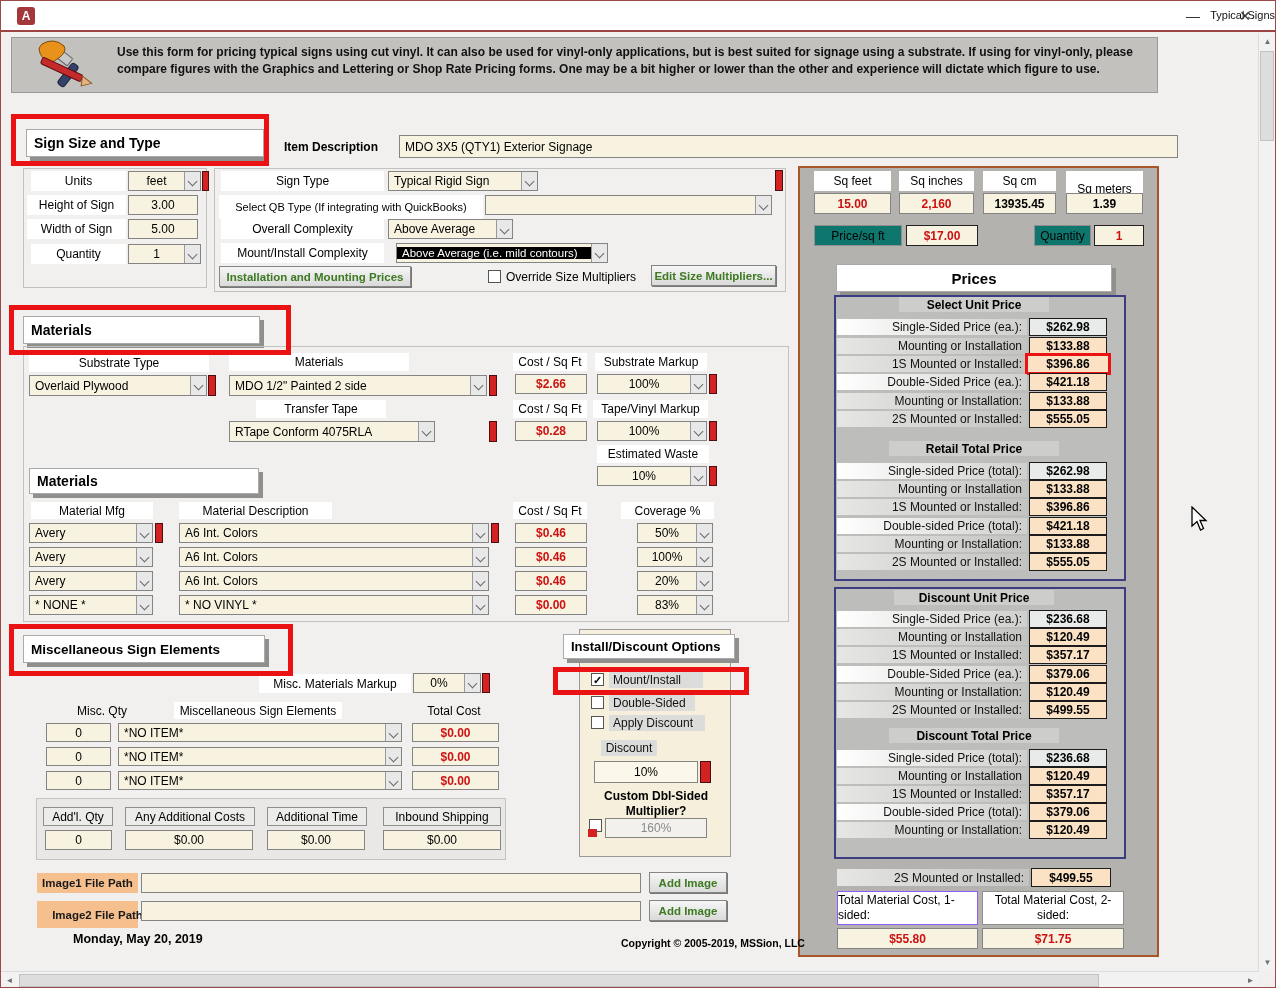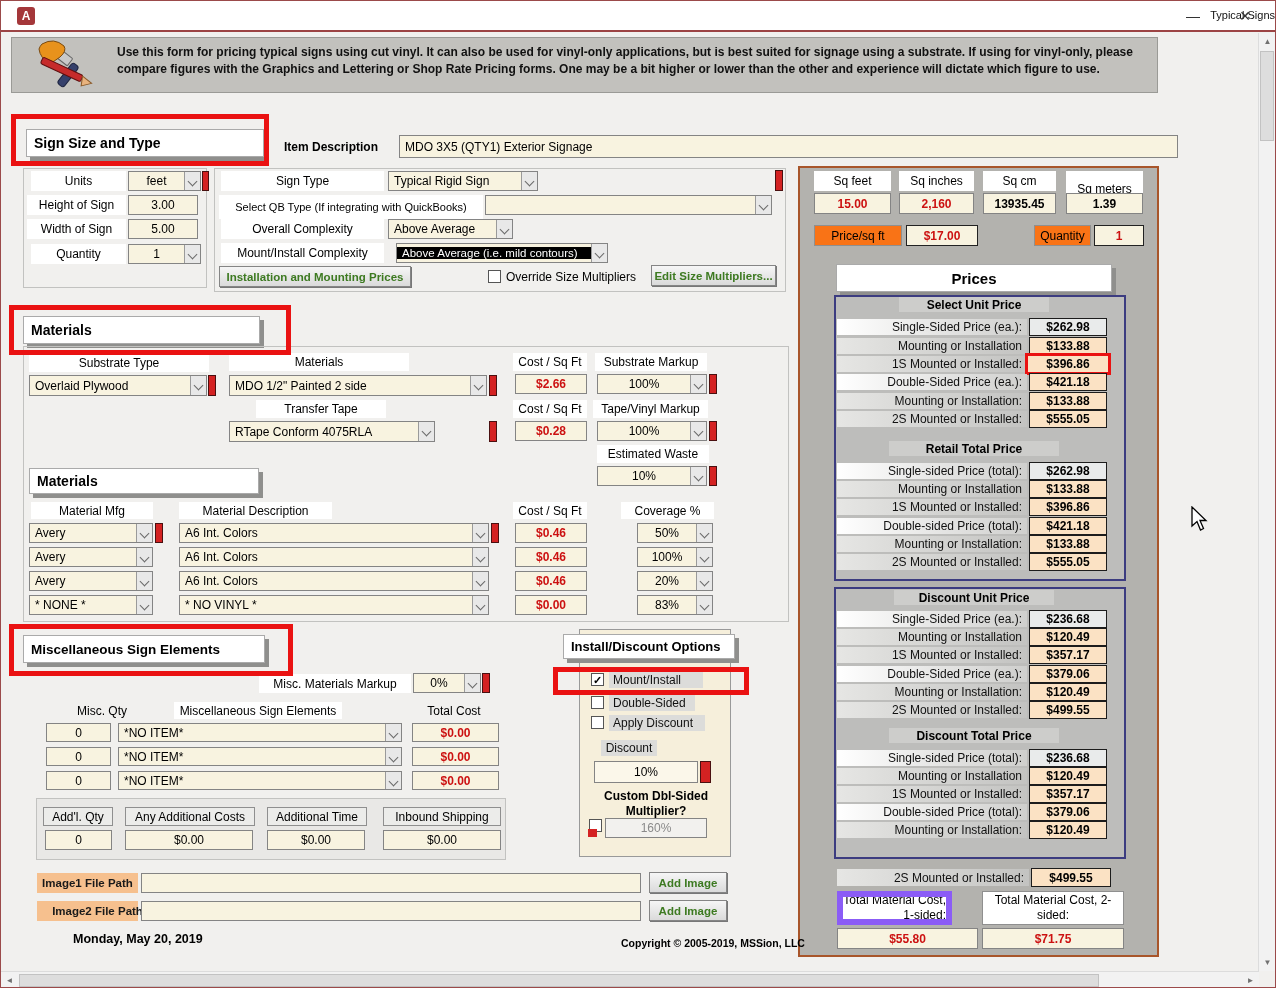--- a/index.html
+++ b/index.html
@@ -15,21 +15,21 @@
   .acc-icon { position:absolute; left:16px; top:6px; width:18px; height:18px; background:#a4373a;
               border-radius:3px; color:#fff; font-weight:bold; font-size:12px; text-align:center; line-height:18px; }
   .headerband { position:absolute; left:10px; top:36px; width:1147px; height:56px; background:#c2c1bd;
                 border:1px solid #9a9a96; }
   .headertext { position:absolute; left:105px; top:6px; width:1035px; font-size:12px; font-weight:600;
                 color:#111; line-height:1.45; }
   .txt { position:absolute; font-size:12px; color:#000; white-space:nowrap; }
   .bold { font-weight:bold; }
   .lbl { position:absolute; background:#fff; display:flex; align-items:center; justify-content:center;
          font-size:12px; color:#000; white-space:nowrap; overflow:hidden; }
-  .glbl { position:absolute; background:#f97316; border:1px solid #8f8f8f; display:flex; align-items:center;
+  .glbl { position:absolute; background:#0f766e; border:1px solid #8f8f8f; display:flex; align-items:center;
           justify-content:center; font-size:12px; white-space:nowrap; overflow:hidden; }
   .fld { position:absolute; background:#f8f3e0; border:1px solid #848484; display:flex; align-items:center;
          justify-content:center; font-size:12px; color:#000; white-space:nowrap; overflow:hidden; }
   .fld.left { justify-content:flex-start; padding-left:5px; }
   .fld.red { color:#cc1111; font-weight:bold; }
   .fld.blk { font-weight:bold; }
   .dd { position:absolute; background:#f8f3e0; border:1px solid #848484; display:flex; align-items:center;
         font-size:12px; color:#000; overflow:hidden; }
   .dd .ddtext { flex:1; padding-left:5px; white-space:nowrap; overflow:hidden; }
   .dd .ddtext.center { text-align:center; padding-left:0; }
@@ -222,21 +222,21 @@
   <div class="prl" style="left:836px;top:785px;width:190px;height:16px;">1S Mounted or Installed:</div>
   <div class="pv" style="left:1028px;top:784px;width:78px;height:18px;">$357.17</div>
   <div class="prl lite" style="left:836px;top:803px;width:190px;height:16px;">Double-sided Price (total):</div>
   <div class="pv" style="left:1028px;top:802px;width:78px;height:18px;">$379.06</div>
   <div class="prl" style="left:836px;top:821px;width:190px;height:16px;">Mounting or Installation:</div>
   <div class="pv" style="left:1028px;top:820px;width:78px;height:18px;">$120.49</div>
 
   <div class="prl" style="left:836px;top:868px;width:192px;height:17px;">2S Mounted or Installed:</div>
   <div class="pv" style="left:1030px;top:867px;width:80px;height:19px;">$499.55</div>
 
-  <div class="lbl" style="left:836px;top:890px;width:115px;height:34px;white-space:normal;text-align:right;line-height:1.25;border:6px solid #8b5cf6;">Total Material  Cost, 1-sided:</div>
+  <div class="lbl" style="left:836px;top:890px;width:141px;height:34px;white-space:normal;text-align:left;line-height:1.25;border:1px solid #8b5cf6;">Total Material  Cost, 1-sided:</div>
   <div class="lbl" style="left:981px;top:890px;width:142px;height:34px;white-space:normal;text-align:center;line-height:1.25;border:1px solid #8f8f8f;">Total Material Cost, 2-sided:</div>
   <div class="fld red" style="left:836px;top:927px;width:141px;height:21px;">$55.80</div>
   <div class="fld red" style="left:981px;top:927px;width:142px;height:21px;">$71.75</div>
 
   <div class="redrect" style="left:8px;top:304px;width:282px;height:50px;"></div>
   <div class="shbox" style="left:22px;top:315px;width:237px;height:28px;">Materials</div>
   <div class="gbox" style="left:22px;top:345px;width:766px;height:276px;"></div>
 
   <div class="lbl" style="left:28px;top:353px;width:180px;height:18px;">Substrate Type</div>
   <div class="lbl" style="left:228px;top:352px;width:180px;height:18px;">Materials</div>
@@ -401,21 +401,21 @@
   <div class="redbar" style="left:699px;top:760px;width:11px;height:22px;"></div>
   <div class="txt bold" style="left:585px;top:788px;width:140px;text-align:center;">Custom Dbl-Sided</div>
   <div class="txt bold" style="left:585px;top:803px;width:140px;text-align:center;">Multiplier?</div>
   <div class="chk" style="left:588px;top:818px;"></div>
   <div class="redbar" style="left:587px;top:828px;width:9px;height:8px;border:none;"></div>
   <div class="fld" style="left:604px;top:817px;width:102px;height:20px;background:#f2f1ee;color:#8a8a8a;">160%</div>
 
   <div class="imglbl" style="left:36px;top:872px;width:101px;height:20px;">Image1 File Path</div>
   <div class="fld left" style="left:140px;top:872px;width:500px;height:20px;"></div>
   <div class="btn" style="left:648px;top:871px;width:78px;height:21px;">Add Image</div>
-  <div class="imglbl" style="left:36px;top:900px;width:101px;height:20px;padding-left:20px;">Image2 File Path</div>
+  <div class="imglbl" style="left:36px;top:900px;width:101px;height:27px;padding-left:20px;">Image2 File Path</div>
   <div class="fld left" style="left:140px;top:900px;width:500px;height:20px;"></div>
   <div class="btn" style="left:648px;top:899px;width:78px;height:21px;">Add Image</div>
 
   <div class="txt bold" style="left:72px;top:931px;font-size:12.5px;">Monday, May 20, 2019</div>
   <div class="txt bold" style="left:620px;top:936px;font-size:10.5px;">Copyright © 2005-2019, MSSion, LLC</div>
 
   <div class="scroll-v">
     <div class="sarrow" style="top:0;left:0;">▲</div>
     <div class="sthumb" style="top:18px;left:1px;width:14px;height:90px;"></div>
     <div class="sarrow" style="bottom:0;left:0;">▼</div>

